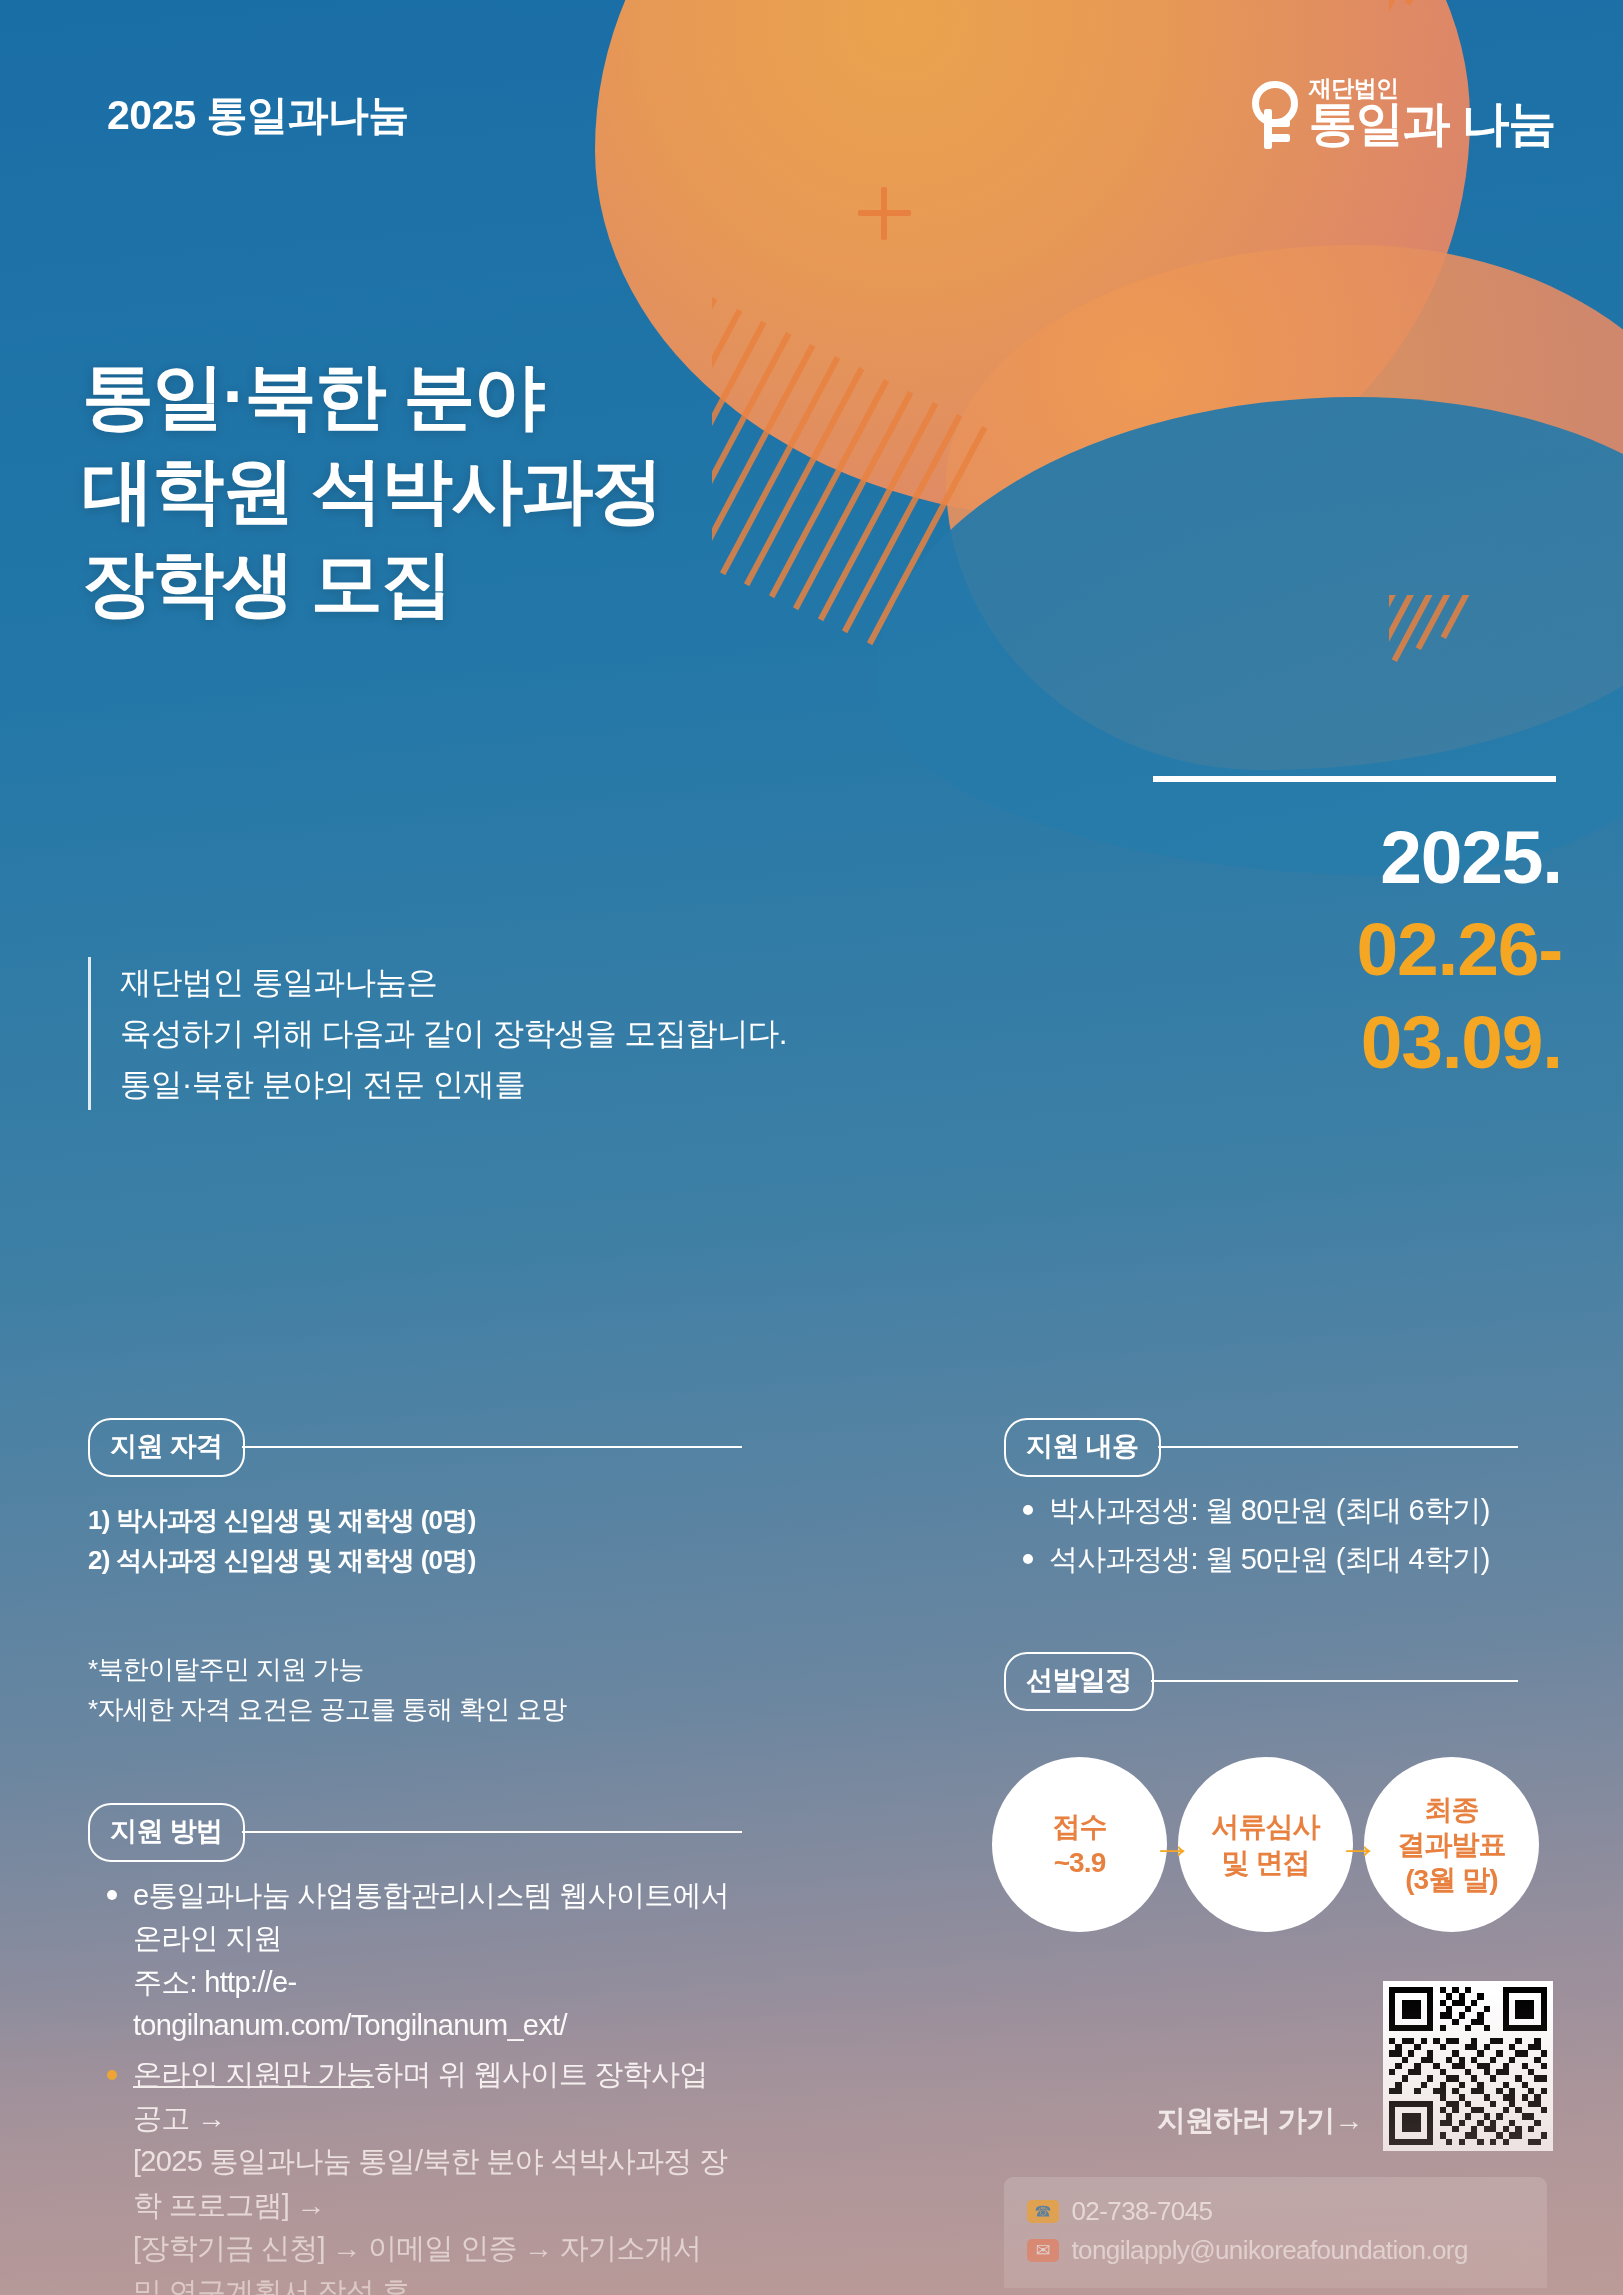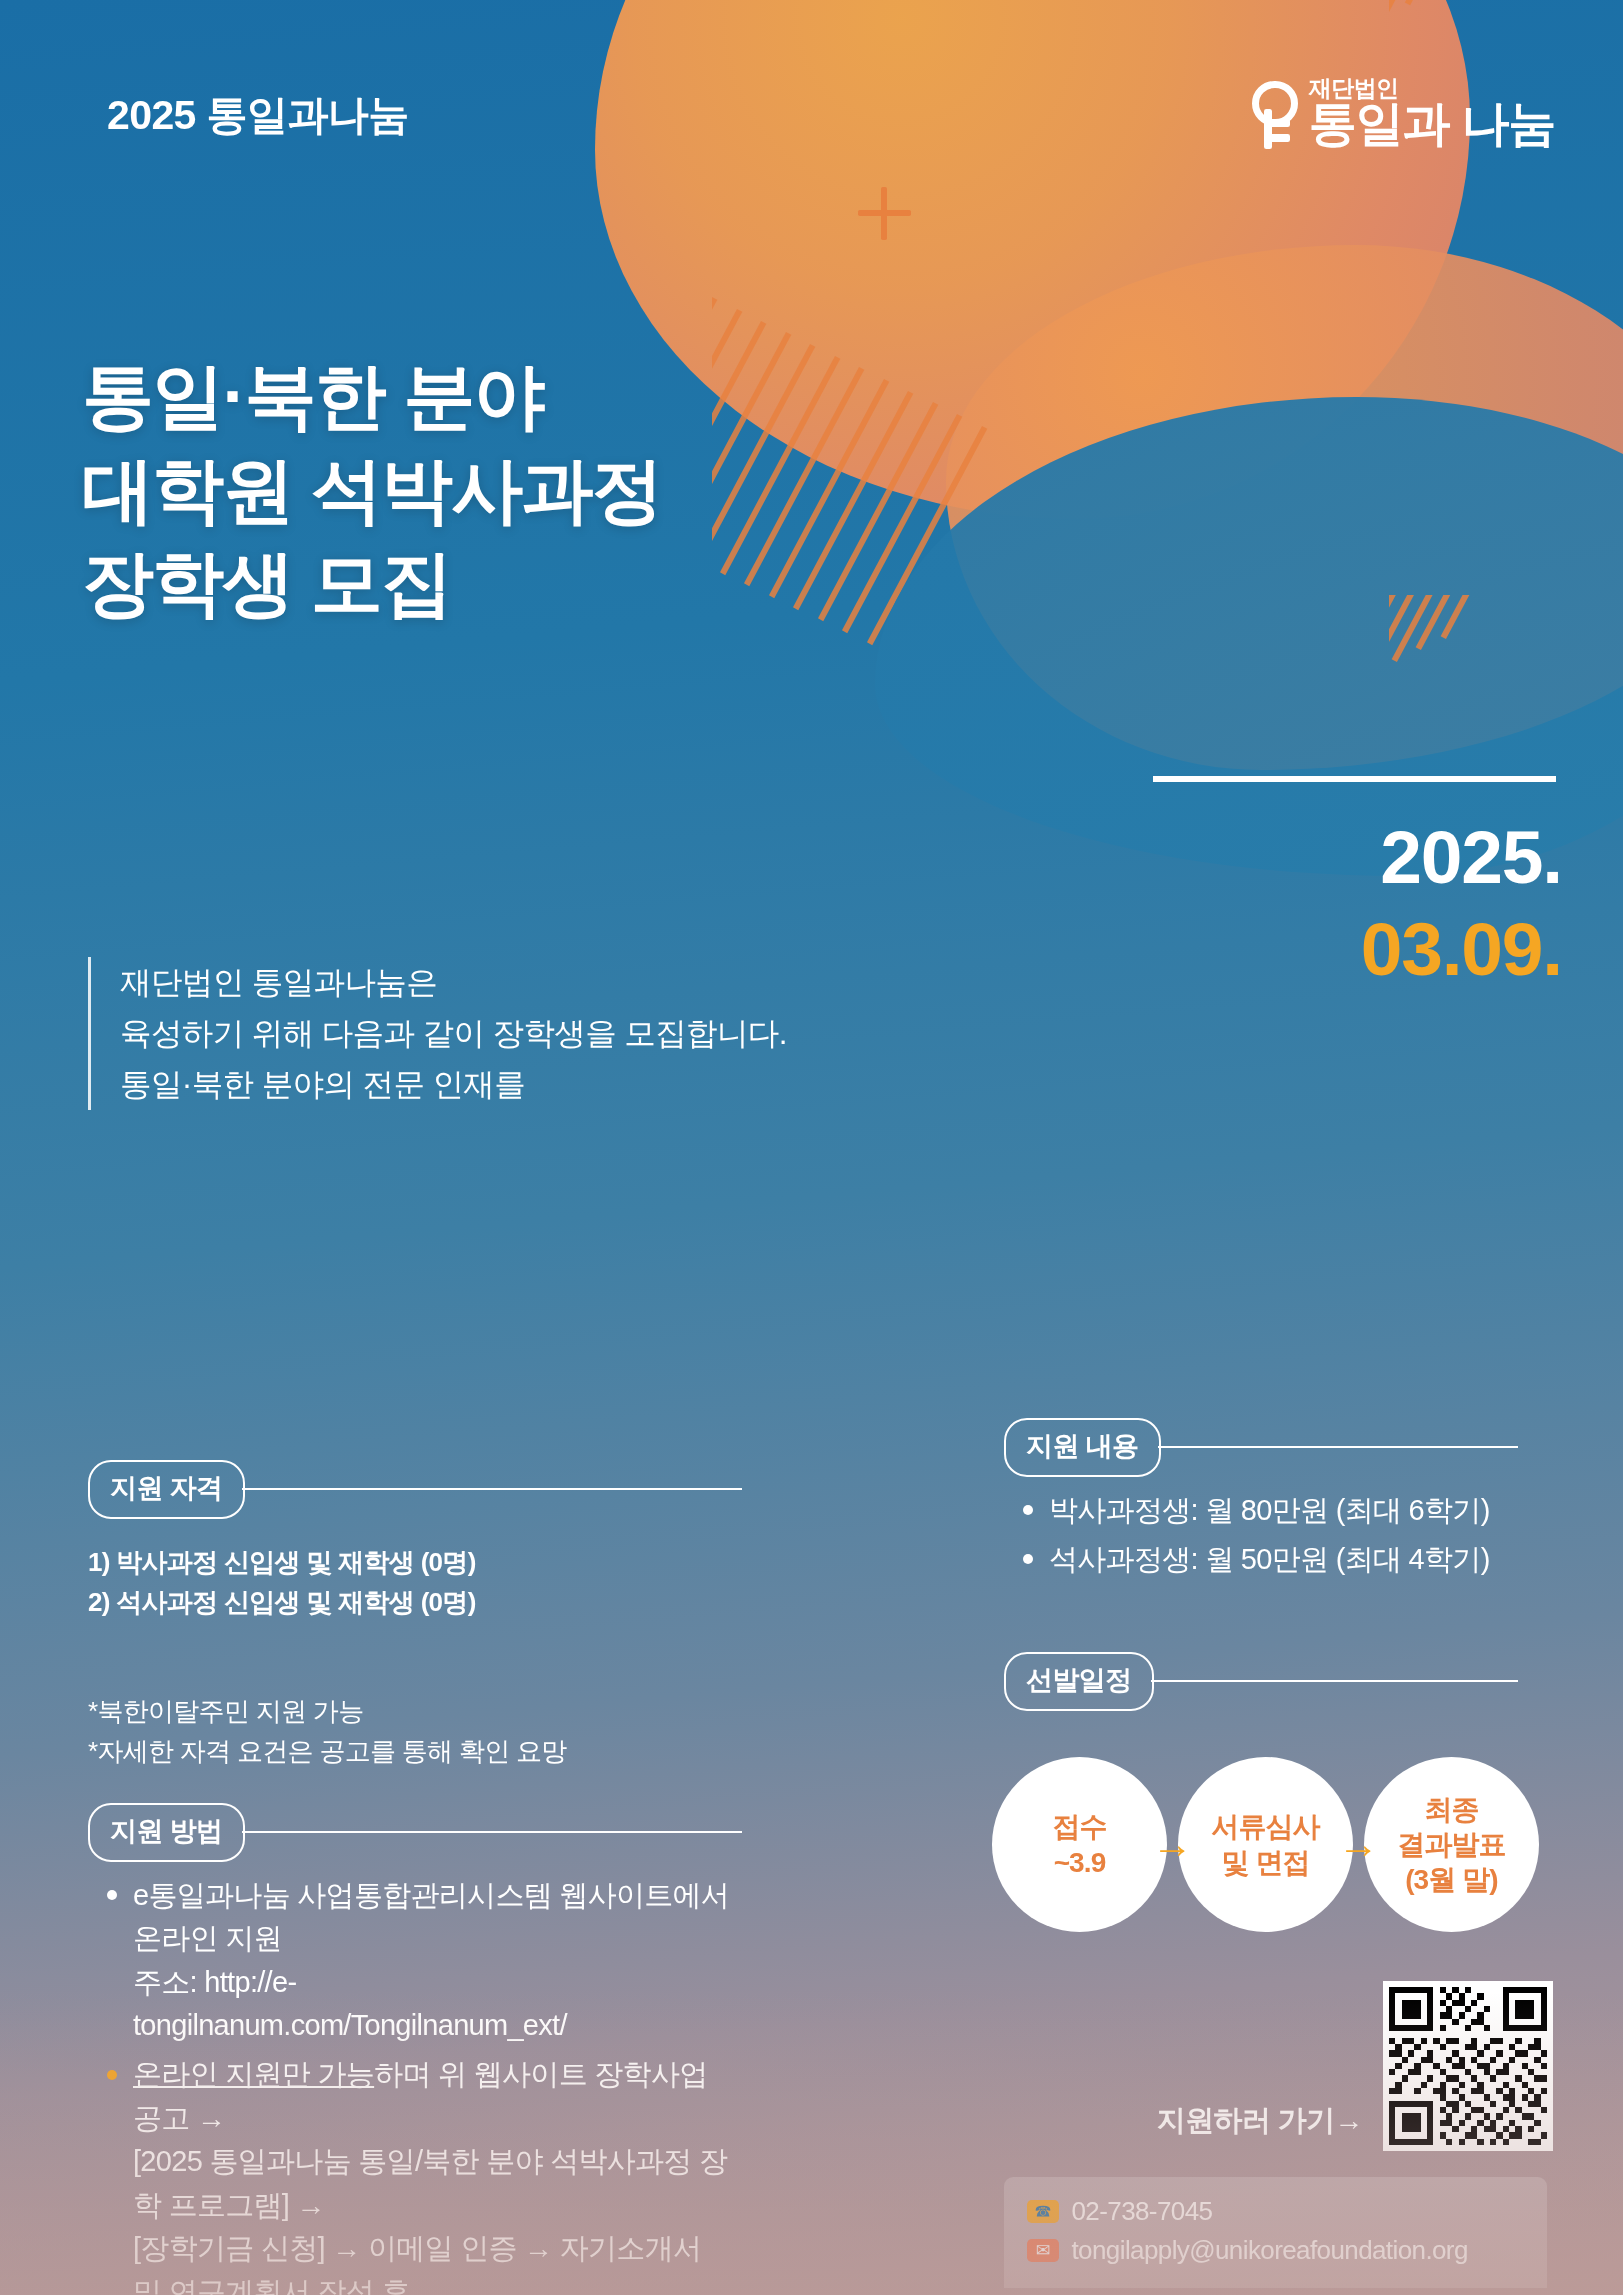--- a/index.html
+++ b/index.html
@@ -262,21 +262,21 @@
     background: #ffffff;
   }
   ul.bul li.dot-orange::before { background: #f5a623; }
 
   .u-link {
     text-decoration: underline;
     color: #ffffff;
   }
 
   
-  .sec-qual { top: 1460px; left: 88px; width: 654px; }
+  .sec-qual { top: 1418px; left: 88px; width: 654px; }
   .qual-list { margin-top: 23px; }
   .qual-notes { margin-top: 68px; }
 
   .sec-how { top: 1803px; left: 88px; width: 654px; }
   .how-list { margin-top: 22px; }
 
   
   .sec-benefit { top: 1418px; left: 1004px; width: 514px; }
   .benefit-list { margin-top: 21px; }
 
@@ -443,20 +443,21 @@
 
   <div class="main-title">
     <div>통일·북한 분야</div>
     <div>대학원 석박사과정</div>
     <div>장학생 모집</div>
   </div>
 
   <div class="date-rule"></div>
   <div class="date-block">
     <div class="date-year">2025.</div>
+    <div class="date-range">02.26-</div>
     <div class="date-range">03.09.</div>
   </div>
 
   <div class="intro">
     <div>재단법인 통일과나눔은</div>
     <div>육성하기 위해 다음과 같이 장학생을 모집합니다.</div>
     <div>통일·북한 분야의 전문 인재를</div>
   </div>
 
   <div class="sec sec-qual">

